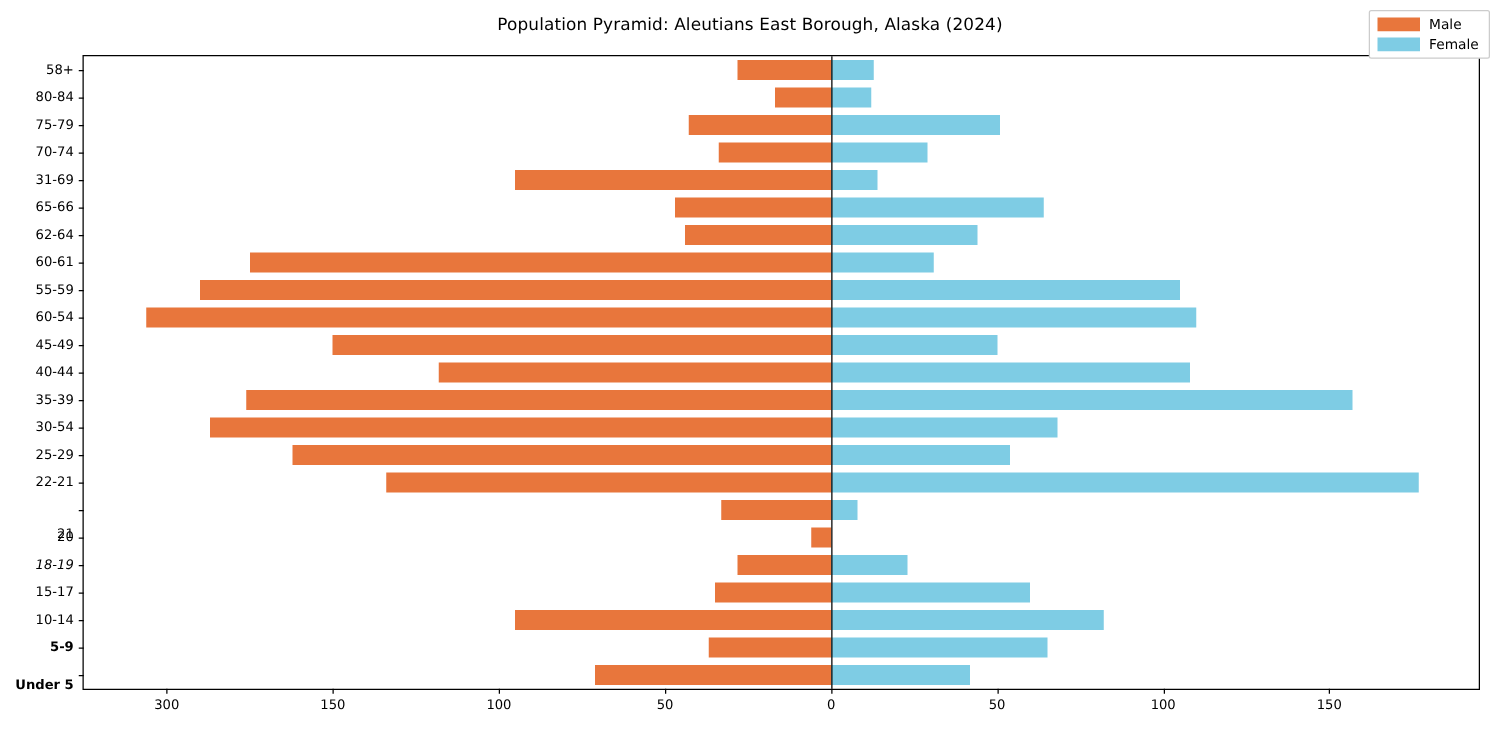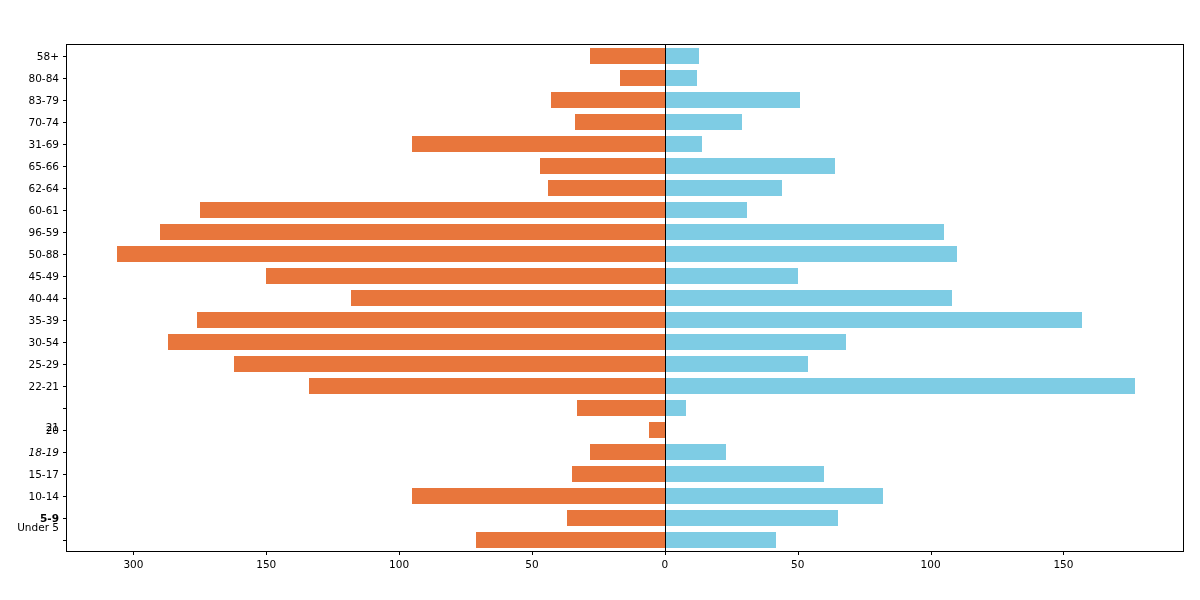--- a/index.html
+++ b/index.html
@@ -130,20 +130,21 @@
     font-size: 11px;
     color: #000000;
     line-height: 1;
   }
 </style>
 </head>
 <body>
 
 <div id="figure">
 
+  <div id="chart-title">Population Pyramid: Aleutians East Borough, Alaska (2024)</div>
 
   <div id="plot-area">
     <div id="bars-layer">
         <div class="bar-row" style="top: 484px; height: 22px;">
           <div class="bar male" title="Male Under 5: 71" style="left: 409.2px; width: 188.657px; background: rgb(232, 118, 60);"></div>
           <div class="bar female" title="Female Under 5: 42" style="left: 597.857px; width: 111.6px; background: rgb(126, 204, 228);"></div>
         </div>
         <div class="bar-row" style="top: 462px; height: 22px;">
           <div class="bar male" title="Male 5-9: 37" style="left: 499.543px; width: 98.3143px; background: rgb(232, 118, 60);"></div>
           <div class="bar female" title="Female 5-9: 65" style="left: 597.857px; width: 172.714px; background: rgb(126, 204, 228);"></div>
@@ -228,21 +229,21 @@
           <div class="bar female" title="Female 80-84: 12" style="left: 597.857px; width: 31.8857px; background: rgb(126, 204, 228);"></div>
         </div>
         <div class="bar-row" style="top: 0px; height: 22px;">
           <div class="bar male" title="Male 85+: 28" style="left: 523.457px; width: 74.4px; background: rgb(232, 118, 60);"></div>
           <div class="bar female" title="Female 85+: 13" style="left: 597.857px; width: 34.5429px; background: rgb(126, 204, 228);"></div>
         </div>
       </div>
     <div id="zero-line" style="left: 597.857px;"></div>
     <div id="ticks-layer">
         <div class="ytick" style="top: 495px;"></div>
-        <div class="yticklabel" style="top: 482px;">Under 5</div>
+        <div class="yticklabel" style="top: 503px; font-weight: bold;">Under 5</div>
         <div class="ytick" style="top: 473px;"></div>
         <div class="yticklabel" style="top: 473px; font-weight: bold;">5-9</div>
         <div class="ytick" style="top: 451px;"></div>
         <div class="yticklabel" style="top: 451px;">10-14</div>
         <div class="ytick" style="top: 429px;"></div>
         <div class="yticklabel" style="top: 429px;">15-17</div>
         <div class="ytick" style="top: 407px;"></div>
         <div class="yticklabel" style="top: 407px; font-style: italic;">18-19</div>
         <div class="ytick" style="top: 385px;"></div>
         <div class="yticklabel" style="top: 385px;">20</div>
@@ -254,35 +255,35 @@
         <div class="yticklabel" style="top: 319px;">25-29</div>
         <div class="ytick" style="top: 297px;"></div>
         <div class="yticklabel" style="top: 297px;">30-54</div>
         <div class="ytick" style="top: 275px;"></div>
         <div class="yticklabel" style="top: 275px;">35-39</div>
         <div class="ytick" style="top: 253px;"></div>
         <div class="yticklabel" style="top: 253px;">40-44</div>
         <div class="ytick" style="top: 231px;"></div>
         <div class="yticklabel" style="top: 231px;">45-49</div>
         <div class="ytick" style="top: 209px;"></div>
-        <div class="yticklabel" style="top: 209px;">50-88</div>
+        <div class="yticklabel" style="top: 209px;">60-54</div>
         <div class="ytick" style="top: 187px;"></div>
-        <div class="yticklabel" style="top: 187px;">96-59</div>
+        <div class="yticklabel" style="top: 187px;">55-59</div>
         <div class="ytick" style="top: 165px;"></div>
         <div class="yticklabel" style="top: 165px;">60-61</div>
         <div class="ytick" style="top: 143px;"></div>
         <div class="yticklabel" style="top: 143px;">62-64</div>
         <div class="ytick" style="top: 121px;"></div>
         <div class="yticklabel" style="top: 121px;">65-66</div>
         <div class="ytick" style="top: 99px;"></div>
         <div class="yticklabel" style="top: 99px;">31-69</div>
         <div class="ytick" style="top: 77px;"></div>
         <div class="yticklabel" style="top: 77px;">70-74</div>
         <div class="ytick" style="top: 55px;"></div>
-        <div class="yticklabel" style="top: 55px;">83-79</div>
+        <div class="yticklabel" style="top: 55px;">75-79</div>
         <div class="ytick" style="top: 33px;"></div>
         <div class="yticklabel" style="top: 33px;">80-84</div>
         <div class="ytick" style="top: 11px;"></div>
         <div class="yticklabel" style="top: 11px;">58+</div>
         <div class="xtick" style="left: 66.4286px;"></div>
         <div class="xticklabel" style="left: 66.4286px;">300</div>
         <div class="xtick" style="left: 199.286px;"></div>
         <div class="xticklabel" style="left: 199.286px;">150</div>
         <div class="xtick" style="left: 332.143px;"></div>
         <div class="xticklabel" style="left: 332.143px;">100</div>
@@ -292,14 +293,24 @@
         <div class="xticklabel" style="left: 597.857px;">0</div>
         <div class="xtick" style="left: 730.714px;"></div>
         <div class="xticklabel" style="left: 730.714px;">50</div>
         <div class="xtick" style="left: 863.571px;"></div>
         <div class="xticklabel" style="left: 863.571px;">100</div>
         <div class="xtick" style="left: 996.429px;"></div>
         <div class="xticklabel" style="left: 996.429px;">150</div>
       </div>
   </div>
 
+  <div id="legend">
+      <div class="legend-entry">
+        <span class="legend-swatch" style="background: rgb(232, 118, 60);"></span>
+        <span class="legend-label">Male</span>
+      </div>
+      <div class="legend-entry">
+        <span class="legend-swatch" style="background: rgb(126, 204, 228);"></span>
+        <span class="legend-label">Female</span>
+      </div>
+    </div>
 
 </div>
 
 </body></html>

